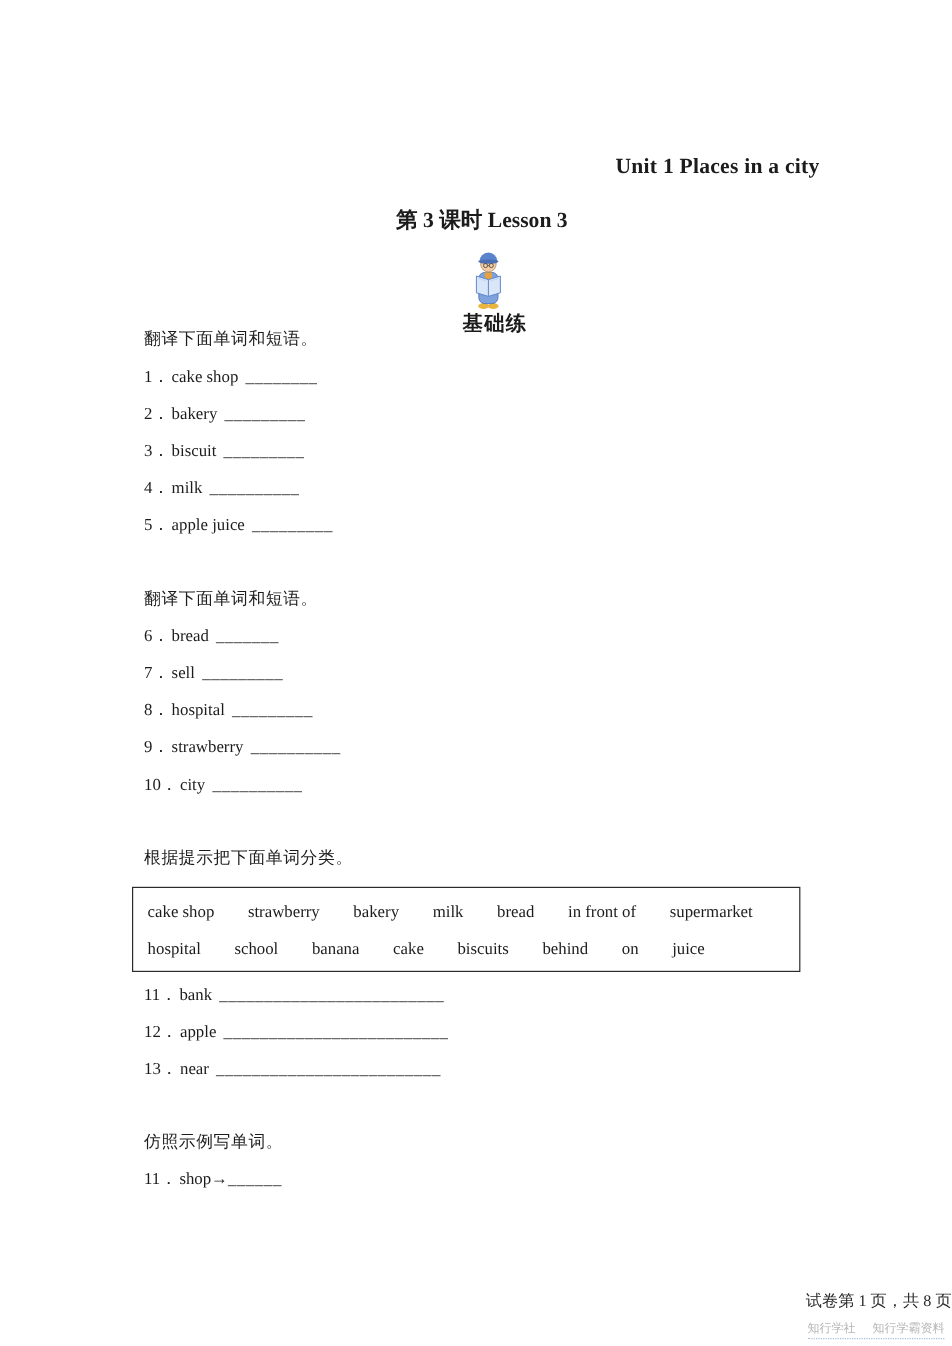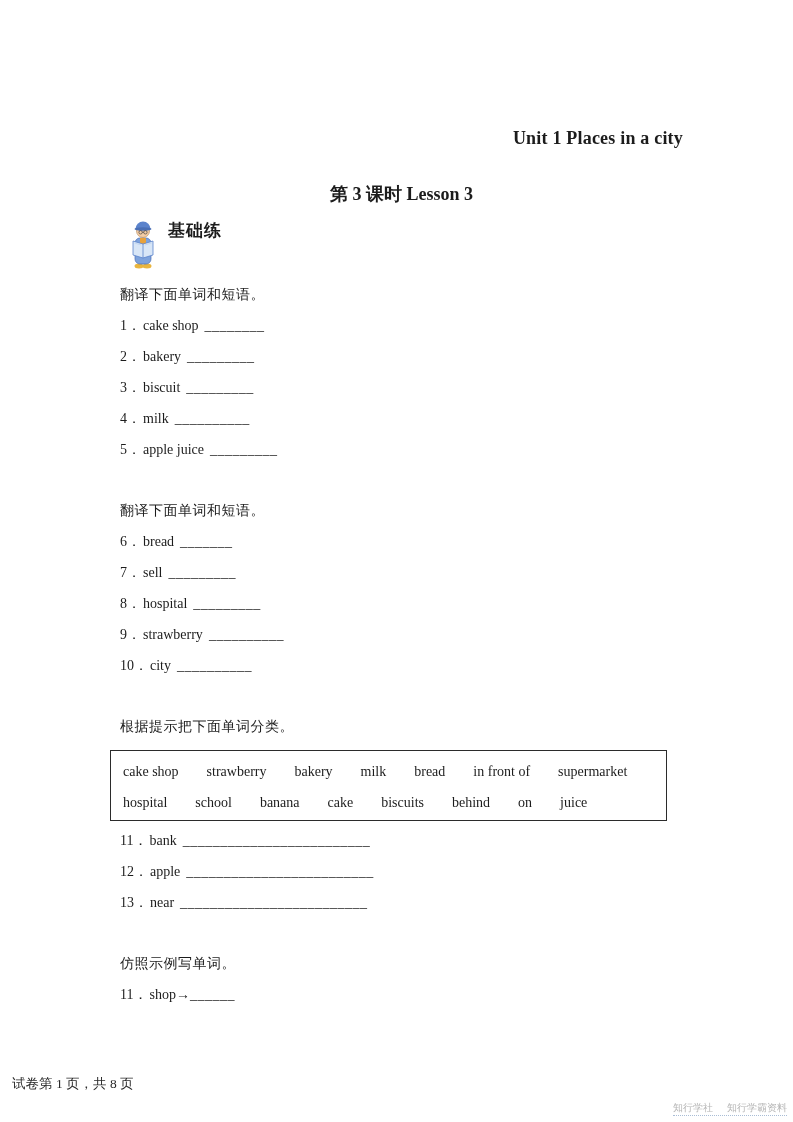--- a/index.html
+++ b/index.html
@@ -20,31 +20,32 @@
   }
   .title {
     margin: 0;
     text-align: right;
     font-size: 18px;
     line-height: 20px;
     font-weight: bold;
     letter-spacing: 0.2px;
   }
   .subtitle {
-    margin: 36px 0 0 0;
+    margin: 25px 0 0 0;
     text-align: center;
     font-size: 18px;
     line-height: 20px;
     font-weight: bold;
   }
   .badge {
     margin: 15px 0 0 10px;
     display: flex;
-    align-items: flex-start;
+    align-items: center;
     height: 52px;
+    flex-direction: column;
   }
   .badge .icon-wrap { width: 26px; height: 50px; flex: 0 0 auto; }
   .badge-label {
     margin-left: 12px;
     font-size: 17px;
     font-weight: bold;
     letter-spacing: 1px;
   }
   .section { margin: 16px 0 0 0; }
   .section + .section { margin-top: 46px; }
@@ -70,21 +71,21 @@
     flex-wrap: nowrap;
     column-gap: 28px;
     line-height: 15px;
   }
   .word-row.first { margin-bottom: 16px; }
   .footer {
     position: absolute;
     left: 0;
     right: 0;
     bottom: 30px;
-    text-align: left;
+    text-align: right;
     font-size: 13.5px;
     line-height: 16px;
     color: #2a2a2a;
     padding-left: 12px;
   }
   .watermark {
     position: absolute;
     right: 6px;
     bottom: 6px;
     display: flex;

